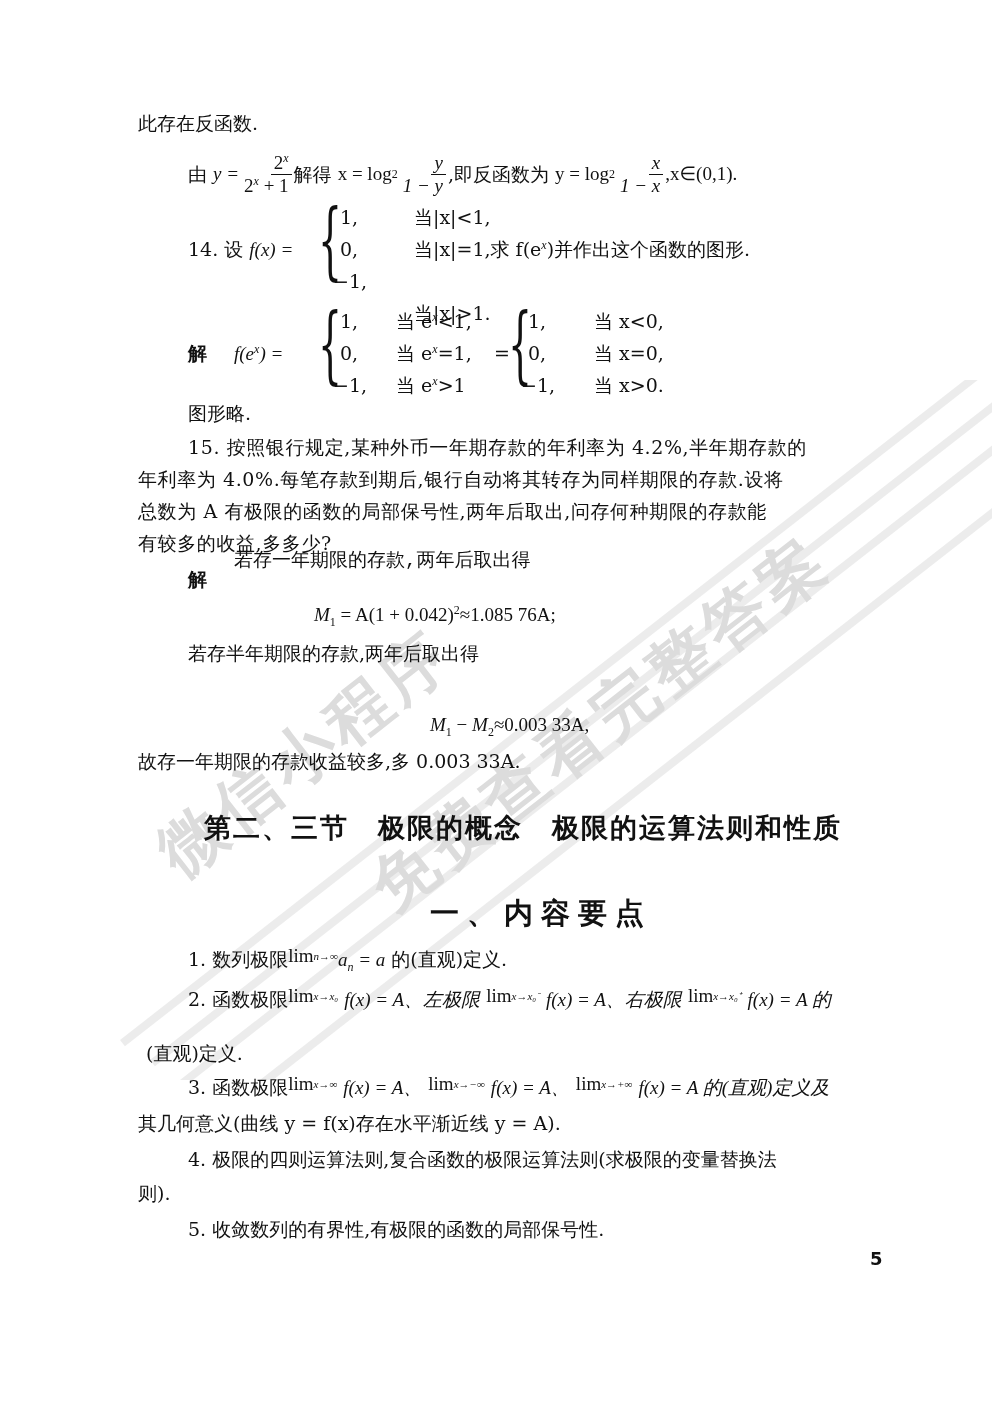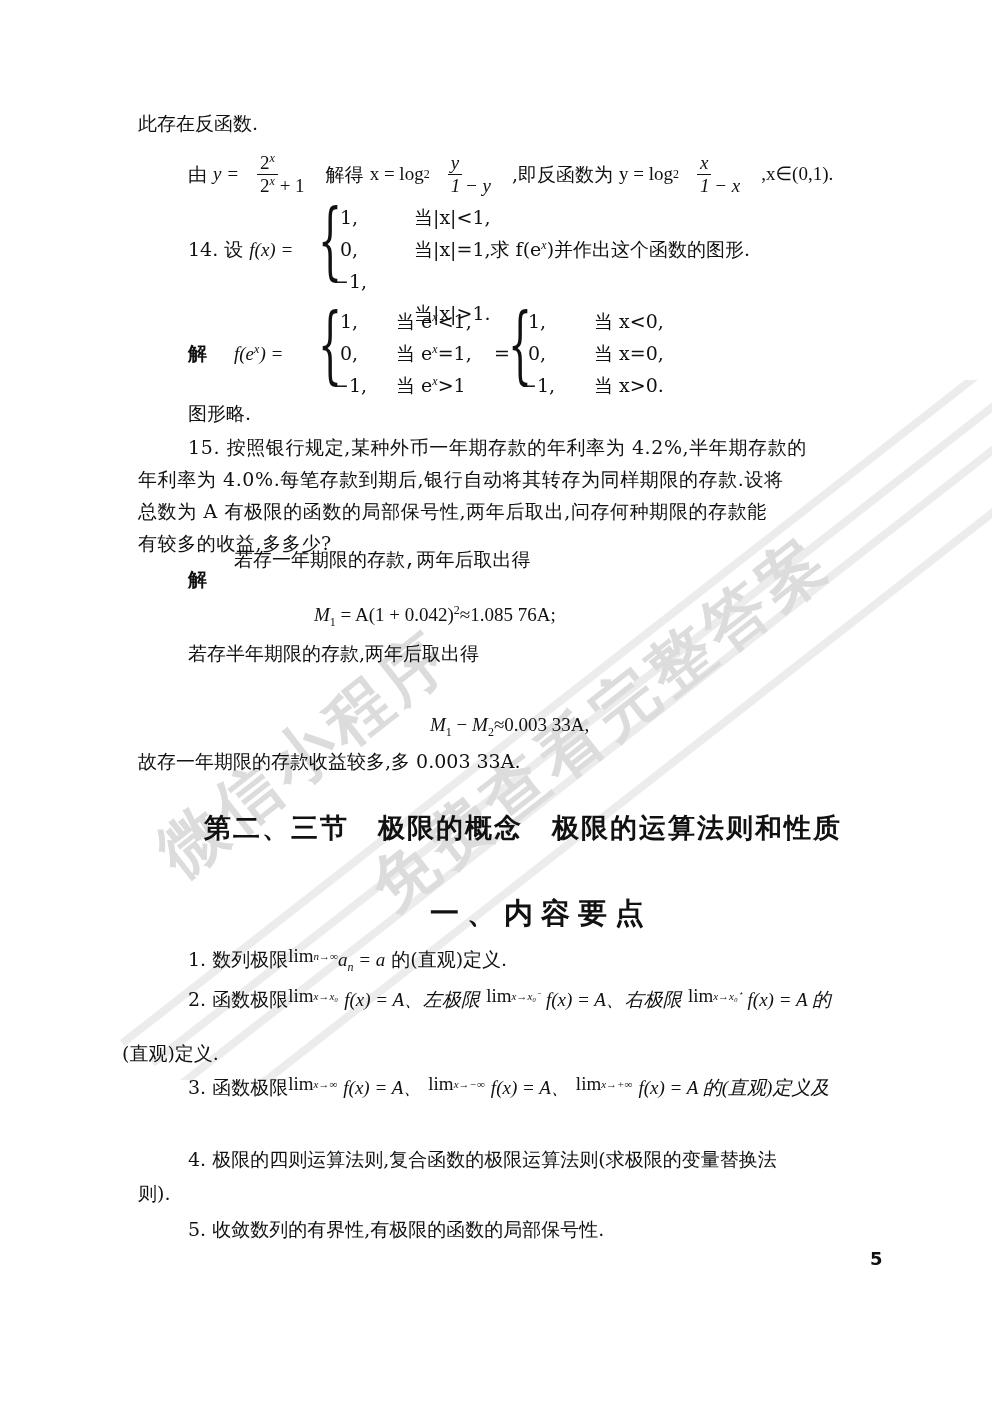--- a/index.html
+++ b/index.html
@@ -9,22 +9,22 @@
   .watermark { position:absolute; left:120px; top:380px; width:880px; height:700px;
                pointer-events:none; overflow:hidden; }
   .watermark .band { position:absolute; width:1400px; height:8px; background:#e4e4e4;
                transform-origin:0 0; transform:rotate(-38deg); opacity:.7; }
   .watermark .wm-text { position:absolute; font-family:"DejaVu Sans", sans-serif; font-weight:bold;
                font-size:64px; color:#dcdcdc; transform:rotate(-38deg); white-space:nowrap; letter-spacing:6px;}
   .line { position:absolute; font-size:19px; line-height:26px; white-space:nowrap; }
   .m { font-family:"Liberation Serif", serif; font-style:italic; }
   .r { font-family:"Liberation Serif", serif; }
   .b { font-weight:bold; font-family:"DejaVu Sans", sans-serif; }
-  .frac { display:inline-flex; flex-direction:column; align-items:flex-start; vertical-align:middle;
-          font-family:"Liberation Serif", serif; font-size:19px; line-height:22px; margin:0 18px; }
+  .frac { display:inline-flex; flex-direction:column; align-items:flex-end; vertical-align:middle;
+          font-family:"Liberation Serif", serif; font-size:19px; line-height:22px; margin:0 2px; }
   .frac .num { border-bottom:1px solid #111; padding:0 3px; }
   .frac .den { padding:0 3px; }
   sup { font-size:12px; vertical-align:super; line-height:0; }
   sub { font-size:12px; vertical-align:sub; line-height:0; }
   .brace { position:absolute; font-family:"DejaVu Serif", serif; font-size:84px; line-height:84px; transform:scaleX(0.45); transform-origin:left top; font-weight:200; }
   .case { position:absolute; font-size:19px; line-height:26px; white-space:nowrap; }
   .lim { display:inline-flex; align-items:center; vertical-align:top;
          font-family:"Liberation Serif", serif; line-height:20px; }
   .lim .under { font-size:11px; font-style:italic; line-height:12px; }
   .h1 { position:absolute; font-family:"DejaVu Sans", sans-serif; font-weight:bold; font-size:27px; letter-spacing:2px; white-space:nowrap; }
@@ -149,40 +149,41 @@
         <span>lim</span>
         <span class="under">x→x₀⁻</span>
       </span>
     <span class="m">f(x) = A、右极限</span>
     <span class="lim">
         <span>lim</span>
         <span class="under">x→x₀⁺</span>
       </span>
     <span class="m">f(x) = A 的</span>
   </div>
-  <div class="line" style="left:122px;top:1040px;">(直观)定义.</div>
+  <div class="line" style="left:146px;top:1040px;">(直观)定义.</div>
 
   <div class="line" style="left:188px;top:1074px;height:40px;">
     <span>3.</span>
     <span>函数极限</span><span class="lim">
         <span>lim</span>
         <span class="under">x→∞</span>
       </span>
     <span class="m">f(x) = A、</span>
     <span class="lim">
         <span>lim</span>
         <span class="under">x→−∞</span>
       </span>
     <span class="m">f(x) = A、</span>
     <span class="lim">
         <span>lim</span>
         <span class="under">x→+∞</span>
       </span>
     <span class="m">f(x) = A 的(直观)定义及</span>
   </div>
+  <div class="line" style="left:138px;top:1110px;">其几何意义(曲线 y = f(x)存在水平渐近线 y = A).</div>
 
   <div class="line" style="left:188px;top:1146px;">
     <span>4.</span>
     <span>极限的四则运算法则,复合函数的极限运算法则(求极限的变量替换法</span>
   </div>
   <div class="line" style="left:138px;top:1180px;">则).</div>
 
   <div class="line" style="left:188px;top:1216px;">
     <span>5.</span>
     <span>收敛数列的有界性,有极限的函数的局部保号性.</span>

